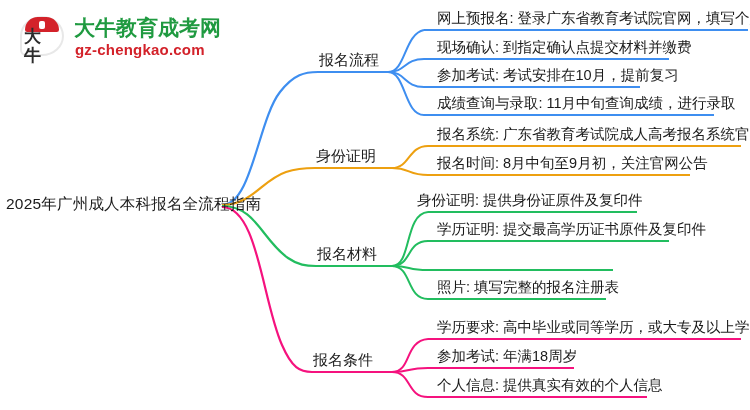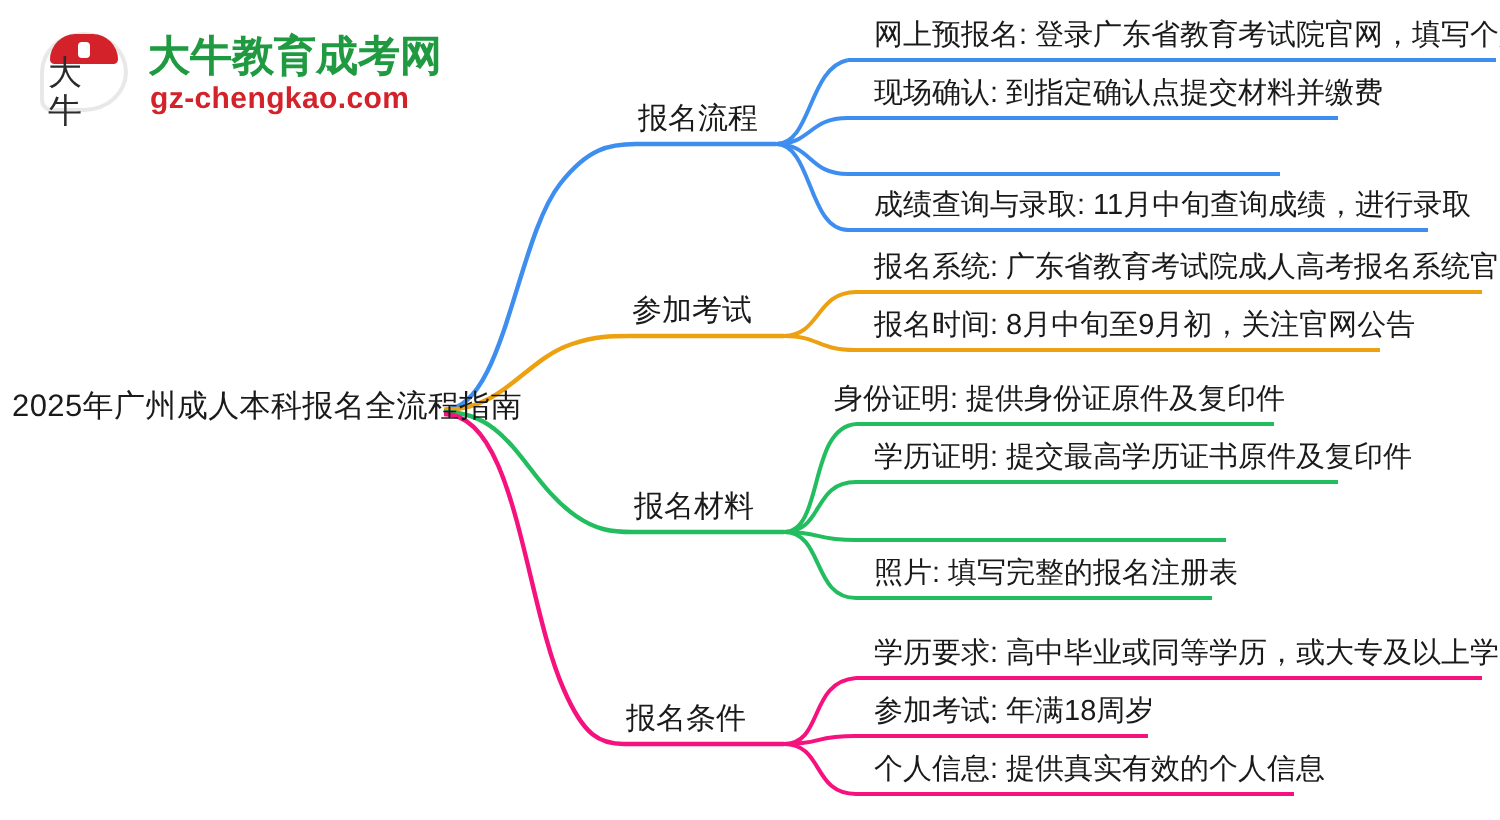--- a/index.html
+++ b/index.html
@@ -67,21 +67,21 @@
     background: #ffffff;
     border-radius: 2px;
   }
   .badge-text {
     position: absolute;
     left: 5px;
     top: 13px;
     width: 18px;
     text-align: center;
     font-size: 17px;
-    font-weight: normal;
+    font-weight: bold;
     color: #2b2b2b;
     line-height: 19px;
     letter-spacing: -1px;
   }
   #logo-title {
     position: absolute;
     left: 56px;
     top: 2px;
     font-size: 21px;
     font-weight: bold;
@@ -189,23 +189,24 @@
       <path d="M392,372 C412,372 406,397 428,397" fill="none" stroke="#f5127e" stroke-width="2"></path>
       <path d="M428,397 L647,397" fill="none" stroke="#f5127e" stroke-width="2"></path>
     </g>
   </svg>
 
   <div class="node" id="root-node" style="left:6px; top:194px;">2025年广州成人本科报名全流程指南</div>
 
   <div class="node branch-node" style="left:319px; top:50px;">报名流程</div>
   <div class="node leaf-node" style="left:437px; top:8px;">网上预报名: 登录广东省教育考试院官网，填写个人信息</div>
   <div class="node leaf-node" style="left:437px; top:37px;">现场确认: 到指定确认点提交材料并缴费</div>
+  <div class="node leaf-node" style="left:437px; top:65px;">参加考试: 考试安排在10月，提前复习</div>
   <div class="node leaf-node" style="left:437px; top:93px;">成绩查询与录取: 11月中旬查询成绩，进行录取</div>
 
-  <div class="node branch-node" style="left:316px; top:146px;">参加考试</div>
+  <div class="node branch-node" style="left:316px; top:146px;">身份证明</div>
   <div class="node leaf-node" style="left:437px; top:124px;">报名系统: 广东省教育考试院成人高考报名系统官网</div>
   <div class="node leaf-node" style="left:437px; top:153px;">报名时间: 8月中旬至9月初，关注官网公告</div>
 
   <div class="node branch-node" style="left:317px; top:244px;">报名材料</div>
   <div class="node leaf-node" style="left:417px; top:190px;text-align:center;">身份证明: 提供身份证原件及复印件</div>
   <div class="node leaf-node" style="left:437px; top:219px;">学历证明: 提交最高学历证书原件及复印件</div>
   <div class="node leaf-node" style="left:437px; top:277px;">照片: 填写完整的报名注册表</div>
 
   <div class="node branch-node" style="left:313px; top:350px;">报名条件</div>
   <div class="node leaf-node" style="left:437px; top:317px;">学历要求: 高中毕业或同等学历，或大专及以上学历</div>

